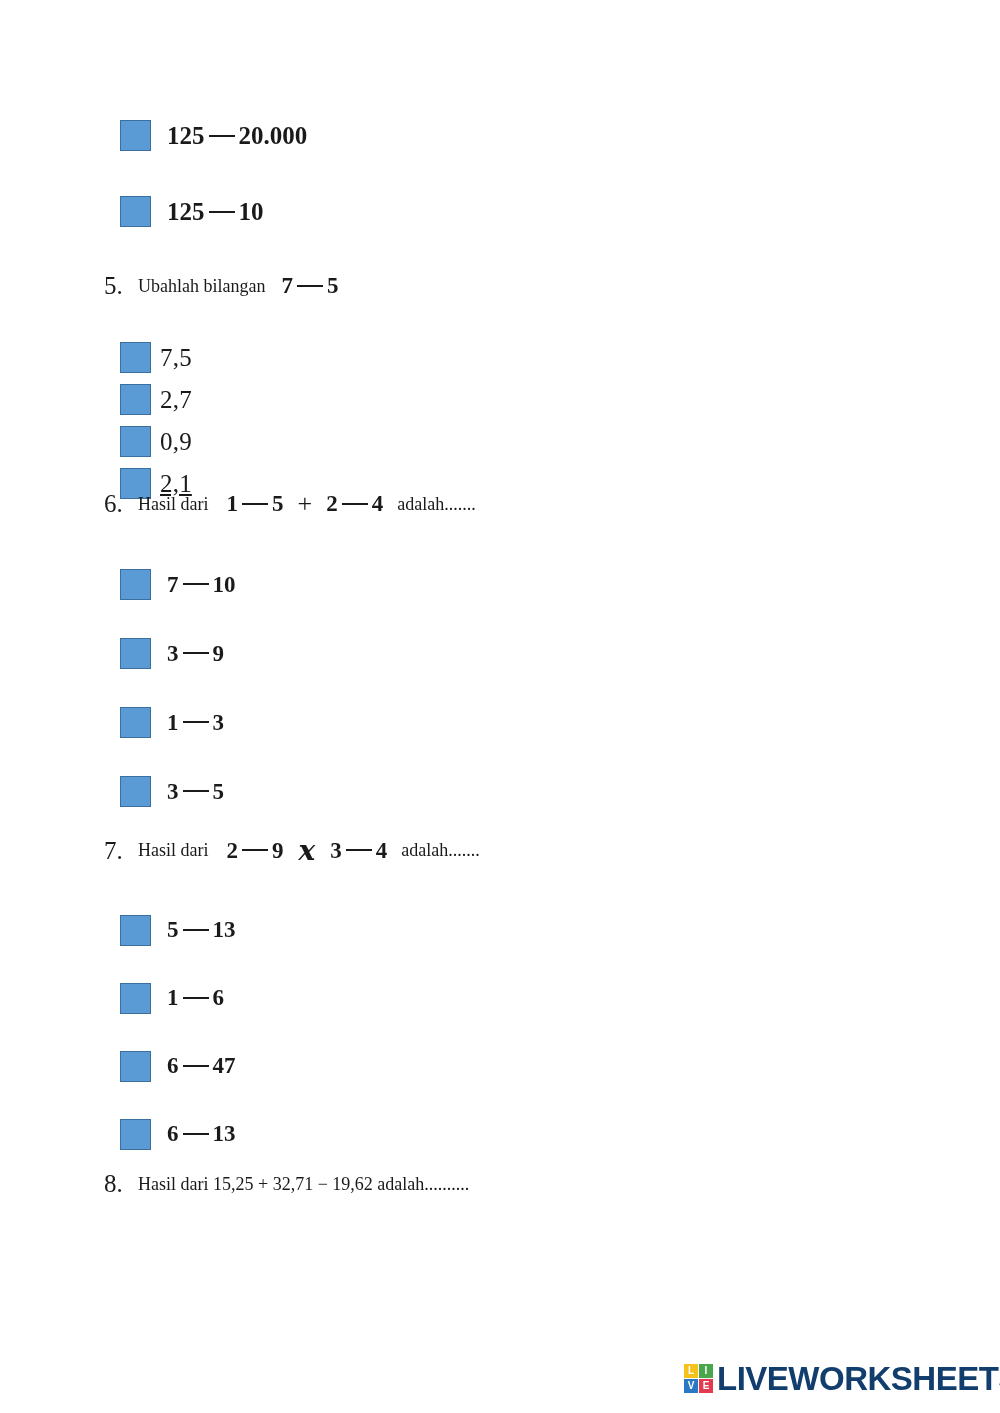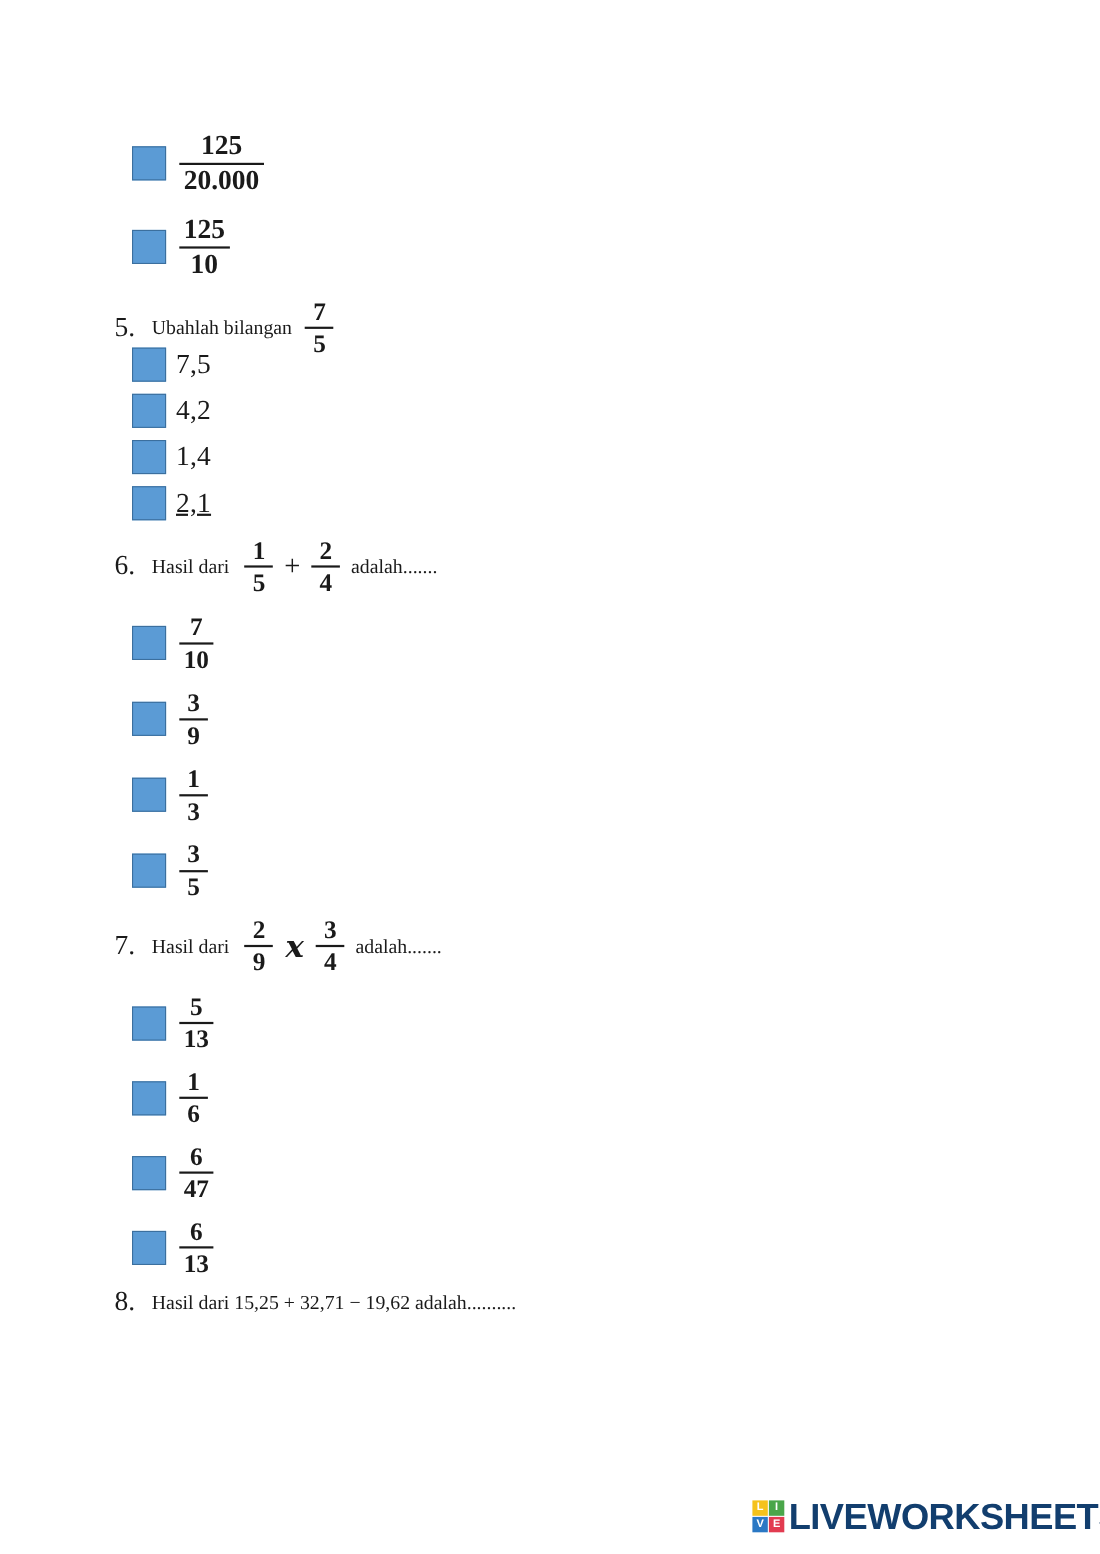--- a/index.html
+++ b/index.html
@@ -47,21 +47,20 @@
 
   .opt-text {
     font-size: 25px;
     line-height: 1;
     letter-spacing: .2px;
   }
 
   
   .frac {
     display: inline-flex;
-    flex-direction: column;
     align-items: center;
     justify-content: center;
     vertical-align: middle;
     line-height: 1.02;
     font-size: 23px;
     font-weight: 700;
     padding: 0 3px;
   }
   .frac .num { padding: 0 4px; }
   .frac .den { padding: 0 4px; }
@@ -176,31 +175,31 @@
       <span class="qtext">Ubahlah bilangan</span>
       <span class="frac" style="margin:0 9px;">
         <span class="num">7</span>
         <span class="bar"></span>
         <span class="den">5</span>
       </span>
     </div>
   </div>
 
   <div class="blk" style="left:120px; top:310px;">
+    <div class="opt-row" style="height:42px;margin-top:26px;">
+      <span class="cbx"></span>
+      <span class="opt-text">7,5</span>
+    </div>
     <div class="opt-row" style="height:42px;">
       <span class="cbx"></span>
-      <span class="opt-text">7,5</span>
+      <span class="opt-text">2,7</span>
     </div>
     <div class="opt-row" style="height:42px;">
       <span class="cbx"></span>
-      <span class="opt-text">4,2</span>
-    </div>
-    <div class="opt-row" style="height:42px;">
-      <span class="cbx"></span>
-      <span class="opt-text">1,4</span>
+      <span class="opt-text">0,9</span>
     </div>
     <div class="opt-row" style="height:42px;text-decoration:underline;">
       <span class="cbx"></span>
       <span class="opt-text">2,1</span>
     </div>
   </div>
 
   <div class="blk" style="left:104px; top:489px;">
     <div class="qline">
       <span class="qnum">6.</span>

